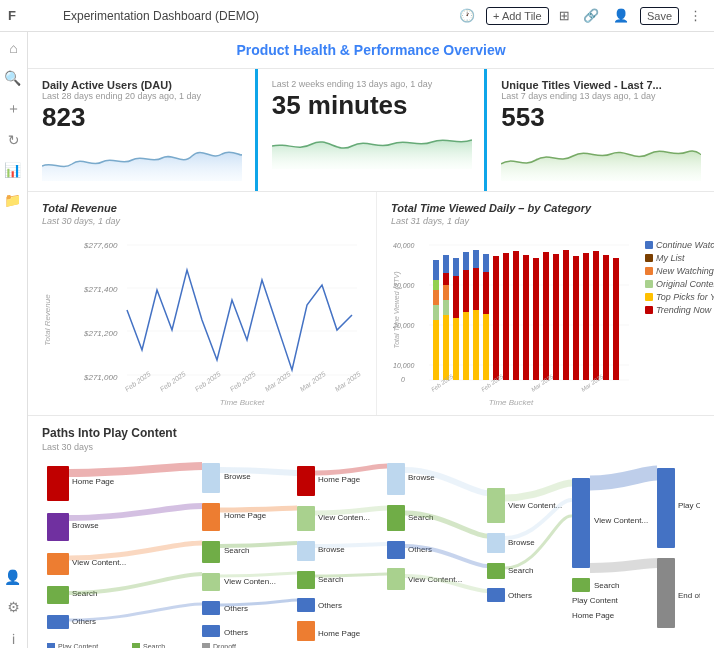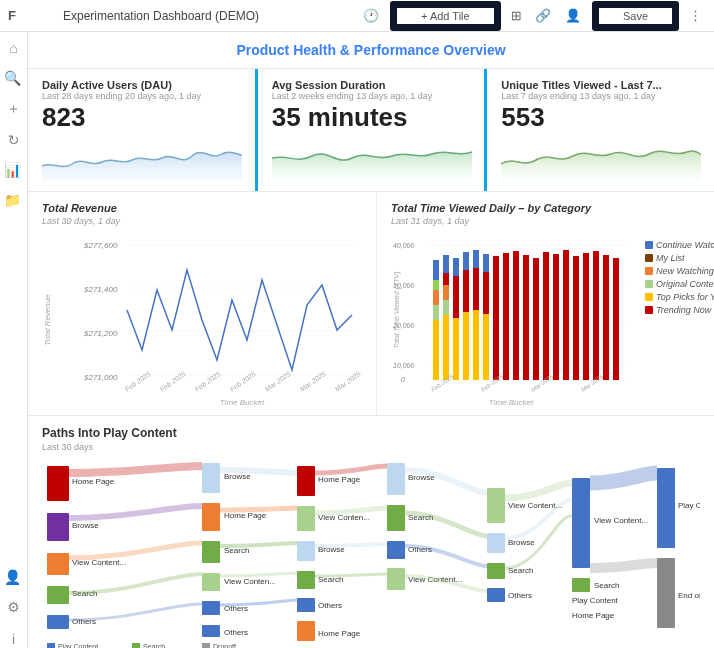--- a/index.html
+++ b/index.html
@@ -3,21 +3,21 @@
   <meta charset="utf-8">
   <style>
     * { box-sizing: border-box; margin: 0; padding: 0; }
     body { font-family: -apple-system, BlinkMacSystemFont, 'Segoe UI', sans-serif; background: #f5f5f5; font-size: 12px; color: #333; width: 714px; height: 648px; overflow: hidden; }
 
     
     .top-bar { display: flex; align-items: center; background: #fff; border-bottom: 1px solid #e0e0e0; padding: 0 8px; height: 32px; }
     .top-bar-logo { font-size: 13px; font-weight: bold; color: #555; margin-right: 8px; }
     .top-bar-title { font-size: 12px; color: #444; flex: 1; margin-left: 39px; }
     .top-bar-actions { display: flex; align-items: center; gap: 6px; }
-    .top-bar-btn { font-size: 11px; color: #555; cursor: pointer; padding: 2px 24px; border: 7px solid #0f172a; border-radius: 3px; background: #fff; }
+    .top-bar-btn { font-size: 11px; color: #555; cursor: pointer; padding: 2px 6px; border: 1px solid #0f172a; border-radius: 3px; background: #fff; }
     .top-bar-icon { font-size: 13px; color: #666; cursor: pointer; padding: 2px 4px; }
 
     
     .layout { display: flex; height: calc(648px - 32px); }
     .sidebar { width: 28px; background: #fff; border-right: 1px solid #e0e0e0; display: flex; flex-direction: column; align-items: center; padding-top: 8px; gap: 14px; }
     .sidebar-icon { font-size: 14px; color: #888; cursor: pointer; }
 
     
     .main { flex: 1; overflow-y: auto; background: #f7f7f7; }
 
@@ -101,21 +101,20 @@
                   <stop offset="100%" stop-color="#ddeeff" stop-opacity="0.2"></stop>
                 </linearGradient>
               </defs>
             <path d="M0,30 C10,25 20,35 30,28 C40,20 50,32 60,26 C70,20 80,30 90,24 C100,18 110,28 120,22 C130,16 140,30 150,20 C160,10 170,25 180,18 C190,12 200,22 200,18 L200,45 L0,45 Z" fill="url(#g1)"></path>
             <path d="M0,30 C10,25 20,35 30,28 C40,20 50,32 60,26 C70,20 80,30 90,24 C100,18 110,28 120,22 C130,16 140,30 150,20 C160,10 170,25 180,18 C190,12 200,22 200,18" fill="none" stroke="#7aaacc" stroke-width="1.5"></path>
           </svg>
         </div>
       </div>
 
       <div class="kpi-card">
-        <div class="kpi-label">Avg Session Duration</div>
         <div class="kpi-sublabel">Last 2 weeks ending 13 days ago, 1 day</div>
         <div class="kpi-value">35 minutes</div>
         <div class="kpi-chart">
           <svg width="200" height="45" viewBox="0 0 200 45">
             <defs>
                 <linearGradient id="g2" x1="0" y1="0" x2="0" y2="1">
                   <stop offset="0%" stop-color="#88cc99" stop-opacity="0.5"></stop>
                   <stop offset="100%" stop-color="#eefff0" stop-opacity="0.2"></stop>
                 </linearGradient>
               </defs>

